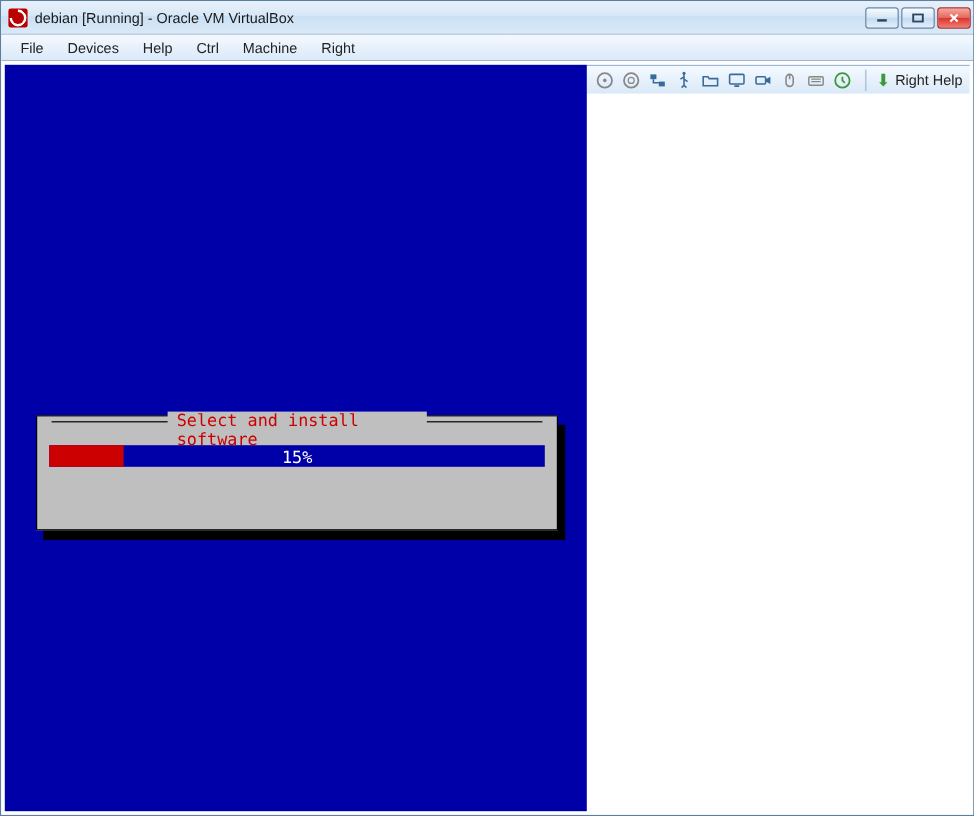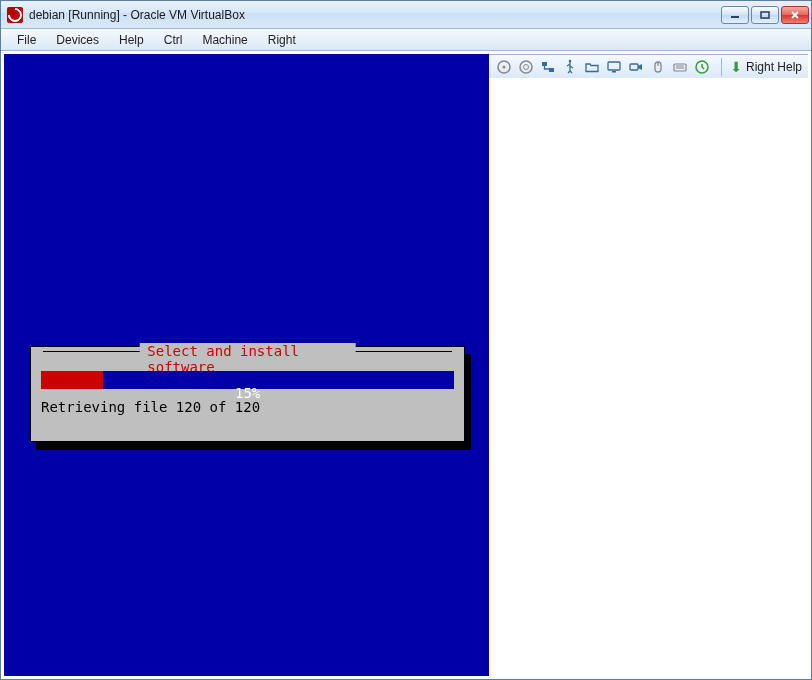--- a/index.html
+++ b/index.html
@@ -74,21 +74,21 @@
   .dialog-title-row { position:relative; height:10px; }
   .dialog-title-row .line {
     position:absolute; left:12px; right:12px; top:4px; height:1px; background:#000;
   }
   .dialog-title {
     position:absolute; left:50%; transform:translateX(-50%); top:-4px;
     background:#bfbfbf; padding:0 8px; color:#c00; font-weight:normal;
   }
   .progress-wrap { margin:14px 10px 0 10px; height:18px; background:#0000a8; position:relative; }
   .progress-fill { position:absolute; left:0; top:0; bottom:0; background:#c00; }
-  .progress-label { position:absolute; width:100%; text-align:center; color:#fff; top:14px; font-size:14px;}
+  .progress-label { position:absolute; width:100%; text-align:center; color:#fff; top:3px; font-size:14px;}
   .status-line { margin:10px 10px 0 10px; }
 
   
   .statusbar {
     height: 24px;
     background: linear-gradient(to bottom,#f4f9ff,#dae9f8);
     border-top: 1px solid #9fb8d0;
     display:flex; align-items:center; justify-content:flex-end;
     padding: 0 6px; gap:4px;
     color:#2b4560;
@@ -147,21 +147,20 @@
     <div class="dialog-shadow"></div>
     <div class="dialog">
       <div class="dialog-title-row">
         <div class="line"></div>
         <div class="dialog-title">Select and install software</div>
       </div>
       <div class="progress-wrap">
         <div class="progress-fill" id="progress-fill" style="width: 15%;"></div>
         <div class="progress-label">15%</div>
       </div>
-      <div class="status-line">Retrieving file 120 of 120</div>
     </div>
   </div>
 
   <div class="statusbar">
     <div class="sb-icon grey">
       <svg width="16" height="16" viewBox="0 0 16 16">
           <circle cx="8" cy="8" r="6" fill="none" stroke="currentColor" stroke-width="1.5"></circle>
           <circle cx="8" cy="8" r="1.5" fill="currentColor"></circle>
         </svg>
     </div>

